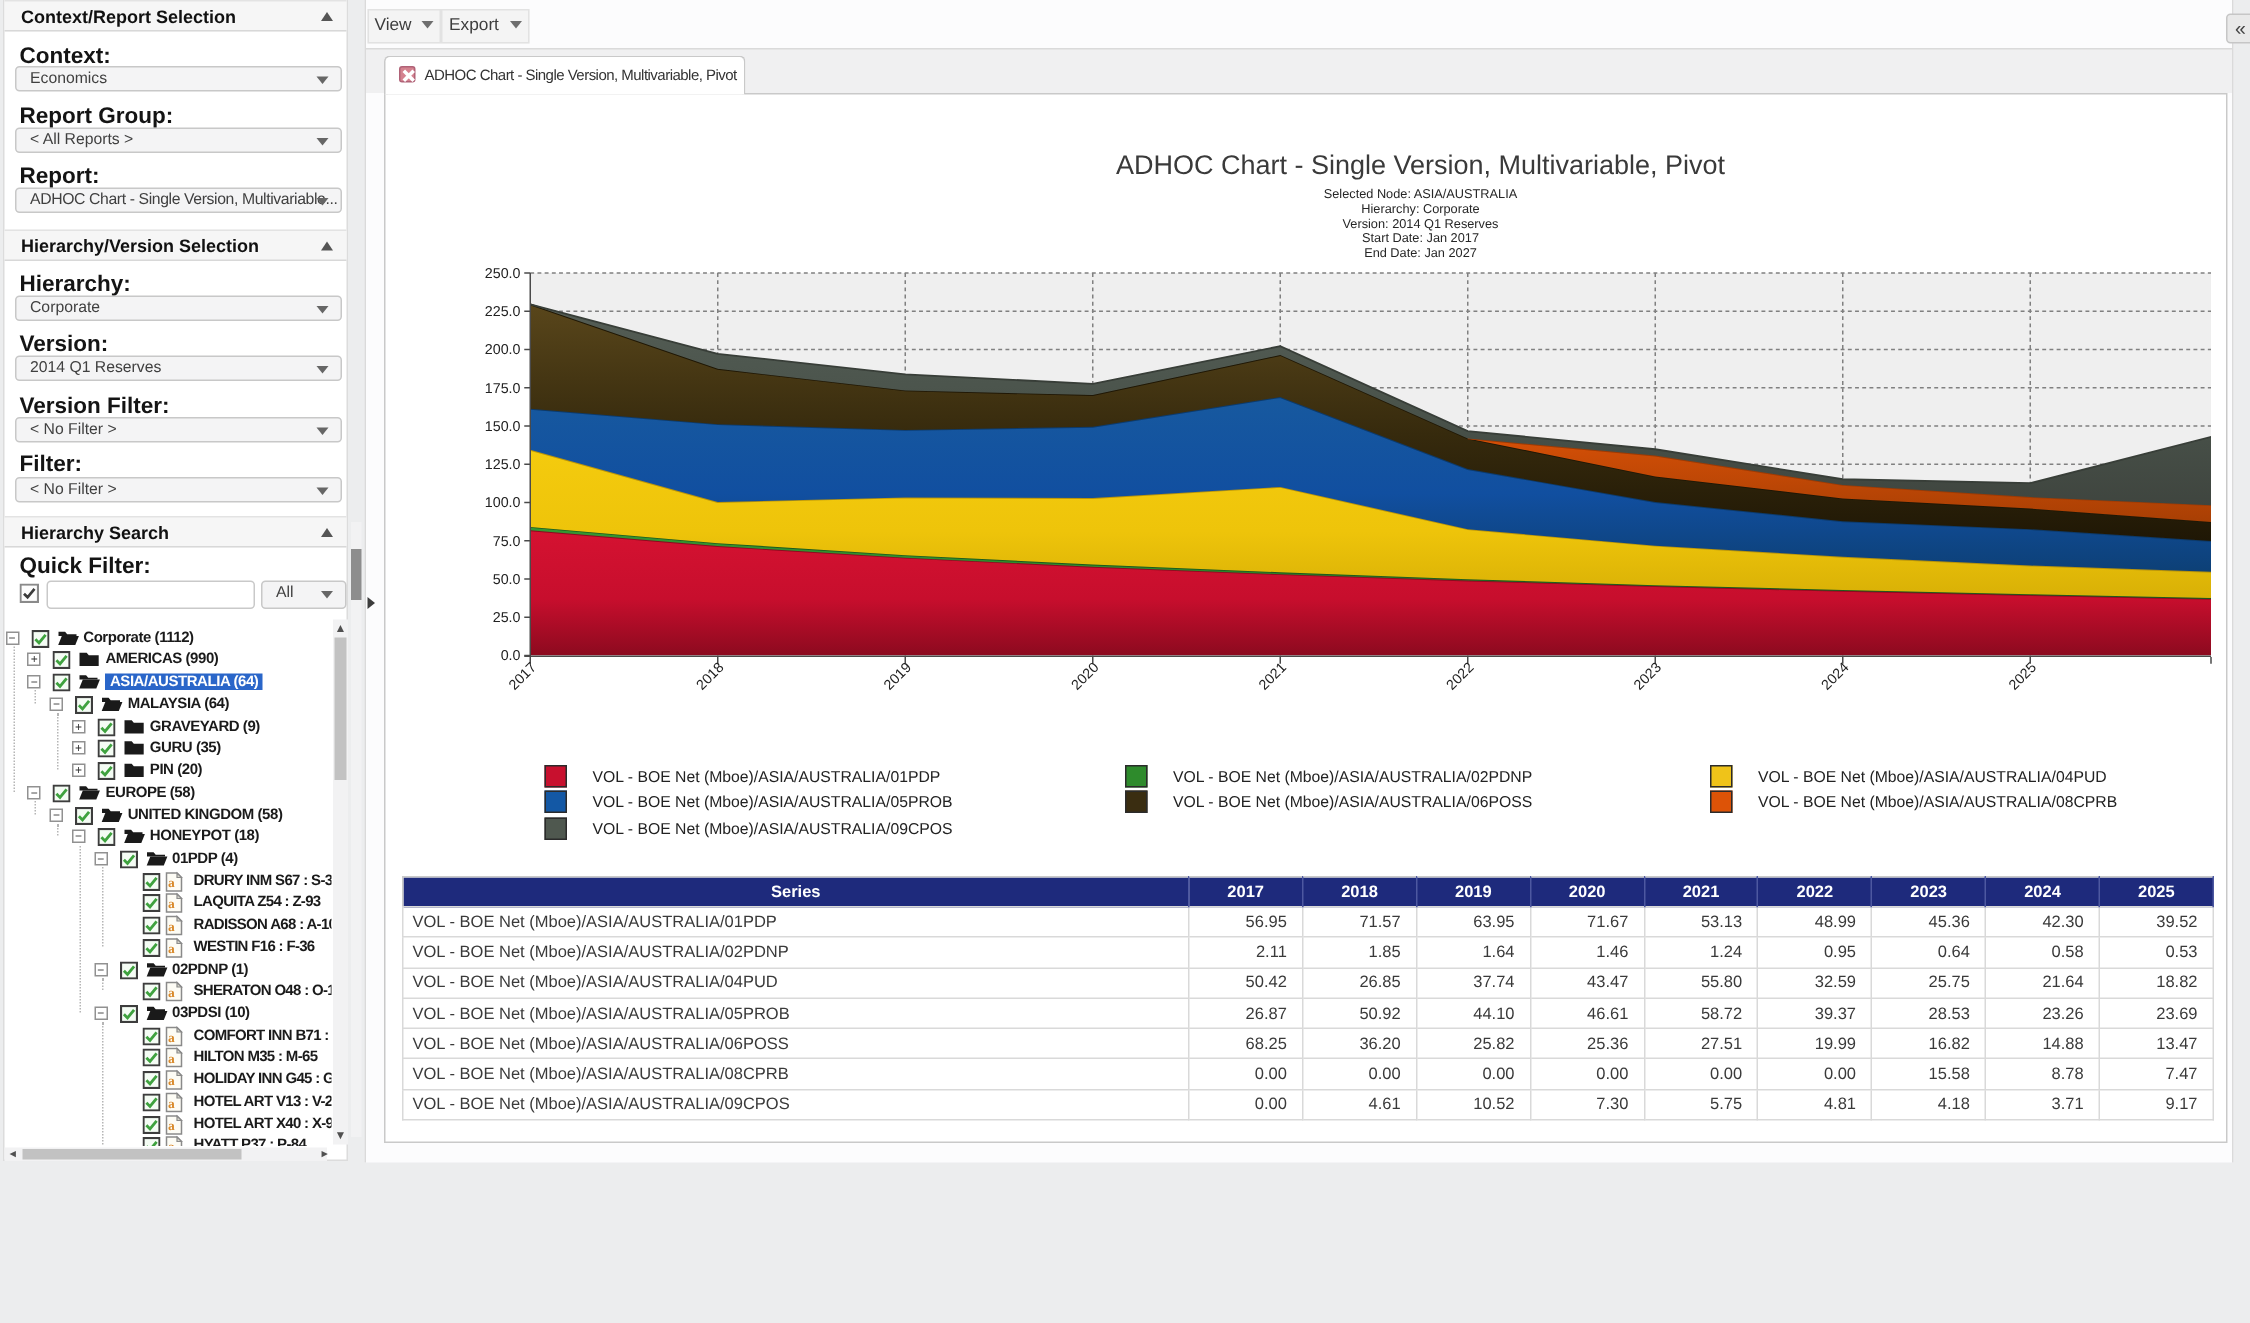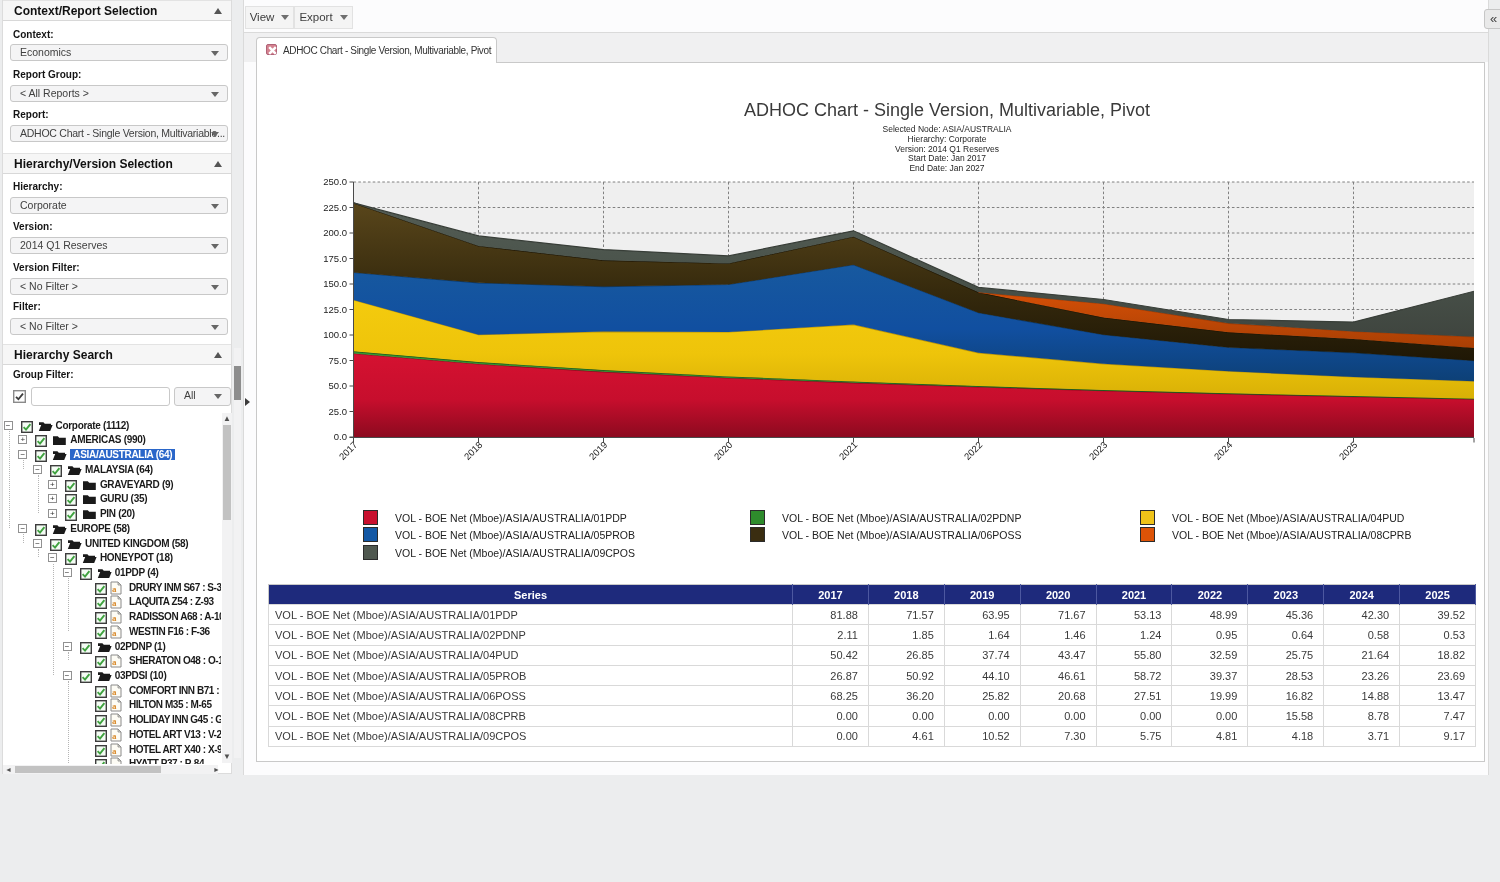--- a/index.html
+++ b/index.html
@@ -1,20 +1,20 @@
 <!DOCTYPE html>
 <html><head><meta charset="utf-8"><style>
 * { margin:0; padding:0; box-sizing:border-box; }
 html,body { width:1500px; height:882px; background:#ecedee; font-family:"Liberation Sans",sans-serif; overflow:hidden; position:relative; }
 
 
 #sidebar { position:absolute; left:2px; top:0; width:230px; height:774px; background:#fff; border:1px solid #dcdcdc; border-top:none; }
 .shead { position:absolute; left:0; width:228px; height:21px; background:#f6f6f6; border-top:1px solid #e3e3e3; border-bottom:1px solid #d8d8d8; font-size:12px; font-weight:bold; color:#111; line-height:20px; padding-left:11px; }
 .shead .tri { position:absolute; right:9px; top:7px; width:0; height:0; border-left:4px solid transparent; border-right:4px solid transparent; border-bottom:6px solid #555; }
-.slabel { position:absolute; left:10px; font-size:10px; font-weight:bold; color:#141414; }
+.slabel { position:absolute; left:10px; font-size:15px; font-weight:bold; color:#141414; }
 .sel { position:absolute; left:7px; width:218px; height:17px; background:#f4f4f5; border:1px solid #c8c8c8; border-radius:3px; font-size:10.5px; color:#404040; line-height:15px; padding-left:9px; white-space:nowrap; overflow:hidden; }
 .sel .dar { position:absolute; right:8px; top:6px; width:0; height:0; border-left:4px solid transparent; border-right:4px solid transparent; border-top:5px solid #666; }
 .conn { position:absolute; border-left:1px dotted #b5b5b5; width:0; }
 .trow { position:absolute; left:0; width:216px; height:15px; }
 .exp { position:absolute; top:3px; width:9px; height:9px; border:1px solid #919191; background:#fff; font-size:8px; line-height:7px; text-align:center; color:#333; }
 .cb { position:absolute; top:1px; width:12px; height:12px; }
 .ticon { position:absolute; top:1px; }
 .ttxt, .tsel { position:absolute; top:2px; font-size:10px; letter-spacing:-0.3px; white-space:nowrap; color:#1a1a1a;font-weight:bold; }
 .tsel { background:#2a66c9; color:#fff; padding:0 3px; }
 .tleaf { letter-spacing:-0.45px !important; }
@@ -68,21 +68,21 @@
   <div class="shead" style="top:153px">Hierarchy/Version Selection<span class="tri"></span></div>
   <div class="slabel" style="top:181px">Hierarchy:</div>
   <div class="sel" style="top:197px">Corporate<span class="dar"></span></div>
   <div class="slabel" style="top:221px">Version:</div>
   <div class="sel" style="top:237px">2014 Q1 Reserves<span class="dar"></span></div>
   <div class="slabel" style="top:262px">Version Filter:</div>
   <div class="sel" style="top:278px">&lt; No Filter &gt;<span class="dar"></span></div>
   <div class="slabel" style="top:301px">Filter:</div>
   <div class="sel" style="top:318px">&lt; No Filter &gt;<span class="dar"></span></div>
   <div class="shead" style="top:344px">Hierarchy Search<span class="tri"></span></div>
-  <div class="slabel" style="top:369px">Group Filter:</div>
+  <div class="slabel" style="top:369px">Quick Filter:</div>
   <span style="position:absolute;left:10px;top:389px"><svg width="13" height="13" viewBox="0 0 13 13">
         <rect x="0.7" y="0.7" width="11.6" height="11.6" fill="#fdfdfd" stroke="#8a8a8a" stroke-width="1.4"></rect>
         <path d="M3 6.8 L5.4 9.2 L10 3.6" fill="none" stroke="#3c3c3c" stroke-width="1.8"></path>
       </svg></span>
   <div style="position:absolute;left:28px;top:387px;width:139px;height:19px;background:#fff;border:1px solid #c9c9c9;border-radius:3px"></div>
   <div class="sel" style="left:171px;top:387px;width:57px;height:19px">All<span class="dar"></span></div>
 
   <div id="treeclip">
     <div class="conn" style="left:5.5px;top:19.0px;height:97.0px"></div>
     <div class="conn" style="left:20.3px;top:48.4px;height:8.7px"></div>
@@ -589,21 +589,21 @@
         <th>2021</th>
         <th>2022</th>
         <th>2023</th>
         <th>2024</th>
         <th>2025</th>
       </tr>
     </thead>
     <tbody>
       <tr>
         <td class="sname">VOL - BOE Net (Mboe)/ASIA/AUSTRALIA/01PDP</td>
-        <td class="num">81.88</td>
+        <td class="num">56.95</td>
         <td class="num">71.57</td>
         <td class="num">63.95</td>
         <td class="num">71.67</td>
         <td class="num">53.13</td>
         <td class="num">48.99</td>
         <td class="num">45.36</td>
         <td class="num">42.30</td>
         <td class="num">39.52</td>
       </tr>
       <tr>
@@ -640,21 +640,21 @@
         <td class="num">39.37</td>
         <td class="num">28.53</td>
         <td class="num">23.26</td>
         <td class="num">23.69</td>
       </tr>
       <tr>
         <td class="sname">VOL - BOE Net (Mboe)/ASIA/AUSTRALIA/06POSS</td>
         <td class="num">68.25</td>
         <td class="num">36.20</td>
         <td class="num">25.82</td>
-        <td class="num">20.68</td>
+        <td class="num">25.36</td>
         <td class="num">27.51</td>
         <td class="num">19.99</td>
         <td class="num">16.82</td>
         <td class="num">14.88</td>
         <td class="num">13.47</td>
       </tr>
       <tr>
         <td class="sname">VOL - BOE Net (Mboe)/ASIA/AUSTRALIA/08CPRB</td>
         <td class="num">0.00</td>
         <td class="num">0.00</td>

